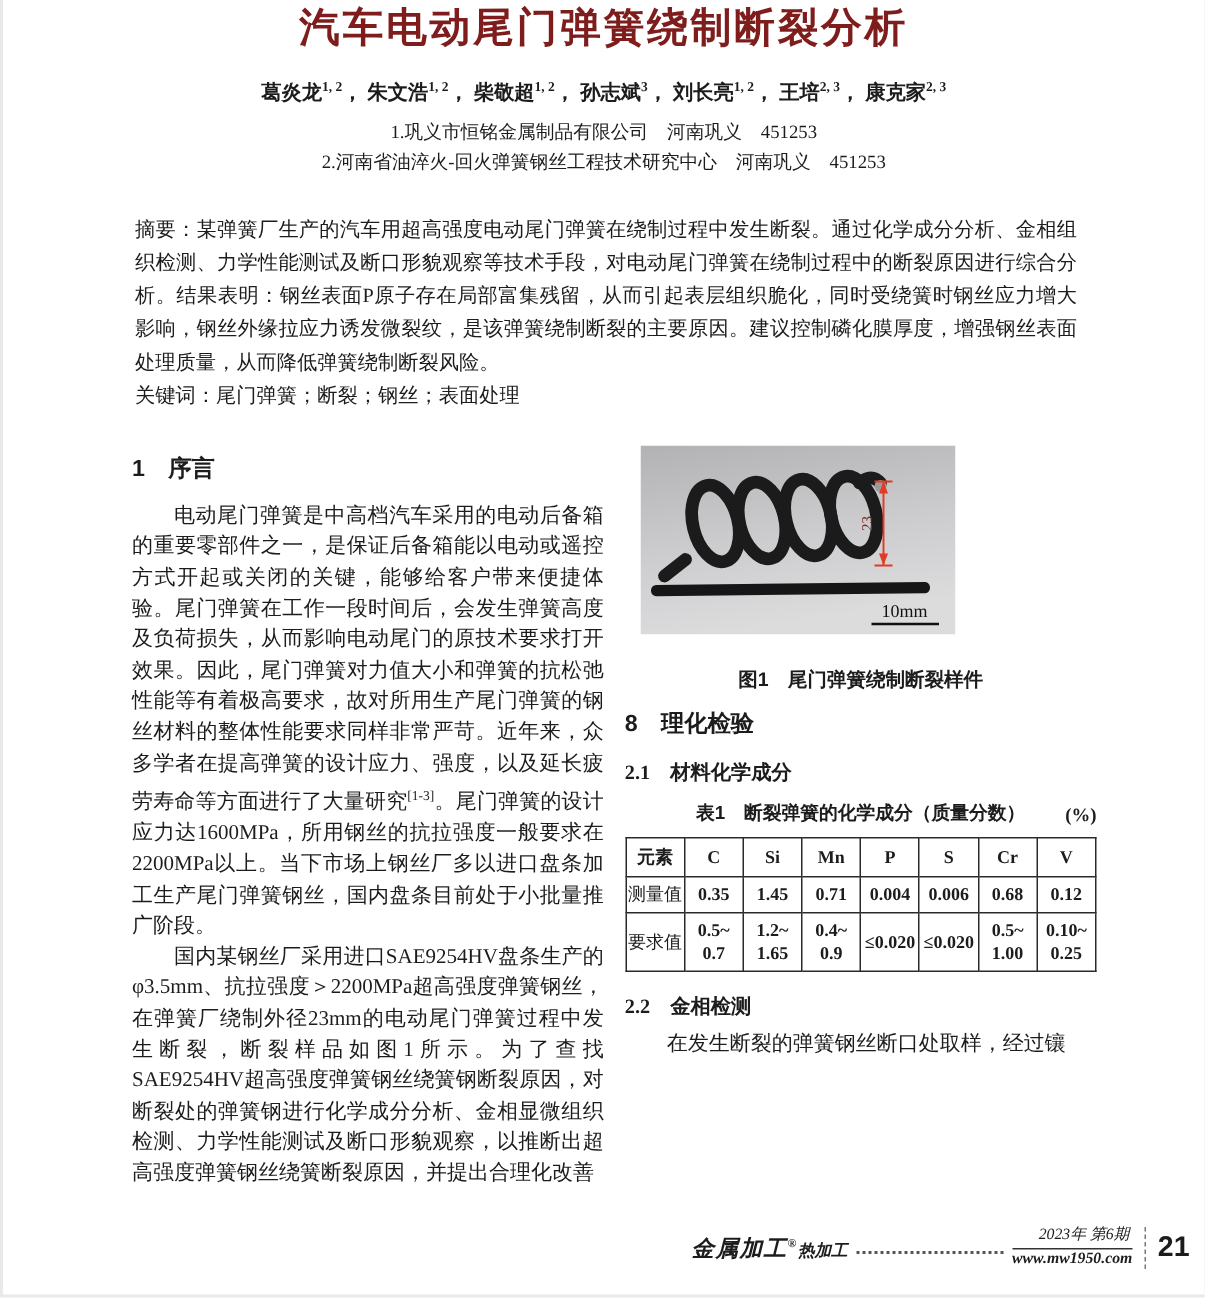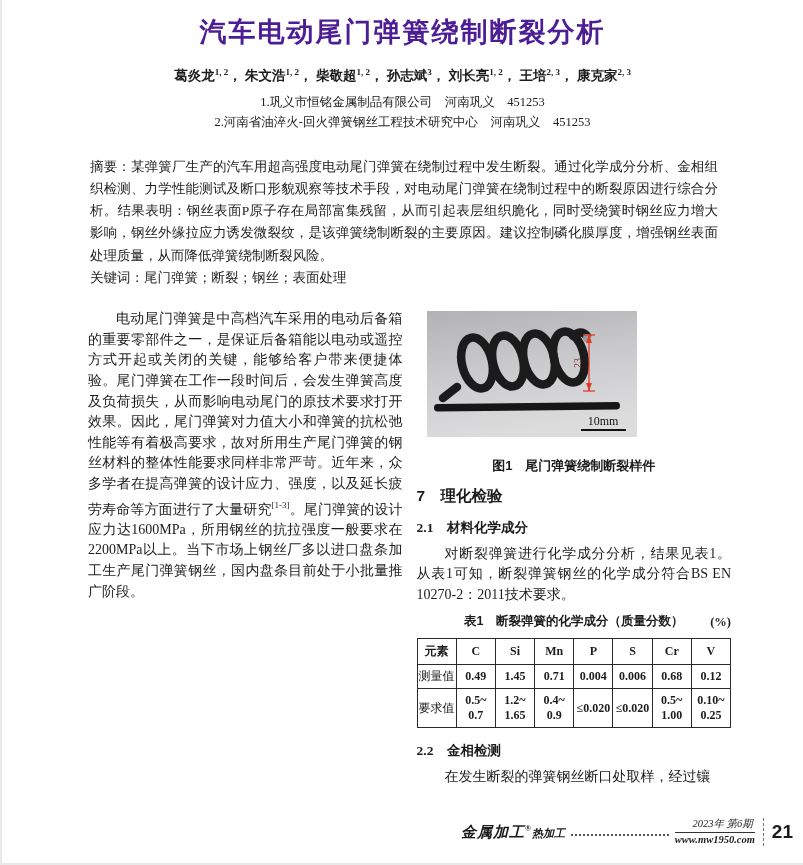--- a/index.html
+++ b/index.html
@@ -4,22 +4,22 @@
 <style>
   * { margin:0; padding:0; box-sizing:border-box; }
   html,body { background:#f2f2f2; }
   .page {
     width:803px; height:865px; margin:0 auto; background:#ffffff;
     font-family:"Liberation Serif", serif; color:#1c1c1c;
     position:relative; overflow:hidden;
     border-left:2px solid #e9e9e9; border-bottom:2px solid #e9e9e9;
   }
   .title {
-    margin-top:14px; text-align:center; font-size:27px; font-weight:bold;
-    color:#4c1d95; font-family:"Liberation Sans", sans-serif; letter-spacing:2px;
+    margin-top:0; text-align:center; font-size:27px; font-weight:bold;
+    color:#7f1d1d; font-family:"Liberation Sans", sans-serif; letter-spacing:2px;
   }
   .authors { text-align:center; margin-top:16px; font-size:13.5px; font-weight:bold; }
   .authors sup { font-size:9px; }
   .affiliations { text-align:center; margin-top:7px; font-size:12.5px; line-height:20px; }
   .abstract-block { margin:24px 85px 0 88px; font-size:13.5px; line-height:22.3px; text-align:justify; }
   .blabel { font-weight:normal; font-family:"Liberation Sans", sans-serif; }
   .columns { display:flex; margin:20px 72px 0 86px; gap:14px; }
   .col { width:322px; font-size:14px; line-height:20.6px; text-align:justify; }
   .sec-h { font-size:15.5px; font-family:"Liberation Sans", sans-serif; font-weight:bold; margin:8px 0 11px; text-align:left; }
   .subsec-h { font-size:13.5px; font-family:Liberation Serif, serif; font-weight:bold; margin:8px 0 5px; text-align:left; }
@@ -80,21 +80,23 @@
   </div>
 
   <div class="abstract-block">
     <div><span class="blabel">摘要：</span><span>某弹簧厂生产的汽车用超高强度电动尾门弹簧在绕制过程中发生断裂。通过化学成分分析、金相组织检测、力学性能测试及断口形貌观察等技术手段，对电动尾门弹簧在绕制过程中的断裂原因进行综合分析。结果表明：钢丝表面P原子存在局部富集残留，从而引起表层组织脆化，同时受绕簧时钢丝应力增大影响，钢丝外缘拉应力诱发微裂纹，是该弹簧绕制断裂的主要原因。建议控制磷化膜厚度，增强钢丝表面处理质量，从而降低弹簧绕制断裂风险。</span></div>
     <div><span class="blabel">关键词：</span><span>尾门弹簧；断裂；钢丝；表面处理</span></div>
   </div>
 
   <div class="columns">
 
     <div class="col">
+      <div class="sec-h">1　序言</div>
       <p><span>电动尾门弹簧是中高档汽车采用的电动后备箱的重要零部件之一，是保证后备箱能以电动或遥控方式开起或关闭的关键，能够给客户带来便捷体验。尾门弹簧在工作一段时间后，会发生弹簧高度及负荷损失，从而影响电动尾门的原技术要求打开效果。因此，尾门弹簧对力值大小和弹簧的抗松弛性能等有着极高要求，故对所用生产尾门弹簧的钢丝材料的整体性能要求同样非常严苛。近年来，众多学者在提高弹簧的设计应力、强度，以及延长疲劳寿命等方面进行了大量研究</span><sup class="ref">[1-3]</sup><span>。尾门弹簧的设计应力达1600MPa，所用钢丝的抗拉强度一般要求在2200MPa以上。当下市场上钢丝厂多以进口盘条加工生产尾门弹簧钢丝，国内盘条目前处于小批量推广阶段。</span></p>
+      <p>国内某钢丝厂采用进口SAE9254HV盘条生产的φ3.5mm、抗拉强度＞2200MPa超高强度弹簧钢丝，在弹簧厂绕制外径23mm的电动尾门弹簧过程中发生断裂，断裂样品如图1所示。为了查找SAE9254HV超高强度弹簧钢丝绕簧钢断裂原因，对断裂处的弹簧钢进行化学成分分析、金相显微组织检测、力学性能测试及断口形貌观察，以推断出超高强度弹簧钢丝绕簧断裂原因，并提出合理化改善</p>
     </div>
 
     <div class="col">
 
       <div class="figure">
         <div class="photo-wrap">
           <svg width="210" height="126" viewBox="0 0 210 126">
             <defs>
               <linearGradient id="pg" x1="0" y1="0" x2="0.25" y2="1">
                 <stop offset="0" stop-color="#b2b2b5"></stop>
@@ -126,44 +128,43 @@
             <text x="154" y="52" transform="rotate(-90 154 52)" text-anchor="middle" font-size="10" fill="#7c2a1e">23</text>
 
             <text x="176" y="114" text-anchor="middle" font-size="12" fill="#111">10mm</text>
             <line x1="154" y1="119" x2="199" y2="119" stroke="#111" stroke-width="1.8"></line>
           </svg>
         </div>
         <div class="fig-caption">图1　尾门弹簧绕制断裂样件</div>
       </div>
 
 
-      <div class="sec-h">7　理化检验</div>
+      <div class="sec-h">8　理化检验</div>
       <div class="subsec-h">2.1　材料化学成分</div>
-      <p>对断裂弹簧进行化学成分分析，结果见表1。从表1可知，断裂弹簧钢丝的化学成分符合BS EN 10270-2：2011技术要求。</p>
 
       <div class="tbl-block">
         <div class="tbl-title">
           <span>表1　断裂弹簧的化学成分（质量分数）</span>
           <span class="tbl-unit">(%)</span>
         </div>
         <table>
           <tbody>
             <tr class="hdr">
               <td>元素</td>
               <td>C</td>
               <td>Si</td>
               <td>Mn</td>
               <td>P</td>
               <td>S</td>
               <td>Cr</td>
               <td>V</td>
             </tr>
             <tr>
               <td class="rowlab">测量值</td>
-              <td class="val">0.49</td>
+              <td class="val">0.35</td>
               <td class="val">1.45</td>
               <td class="val">0.71</td>
               <td class="val">0.004</td>
               <td class="val">0.006</td>
               <td class="val">0.68</td>
               <td class="val">0.12</td>
             </tr>
             <tr>
               <td class="rowlab">要求值</td>
               <td class="val">0.5~

